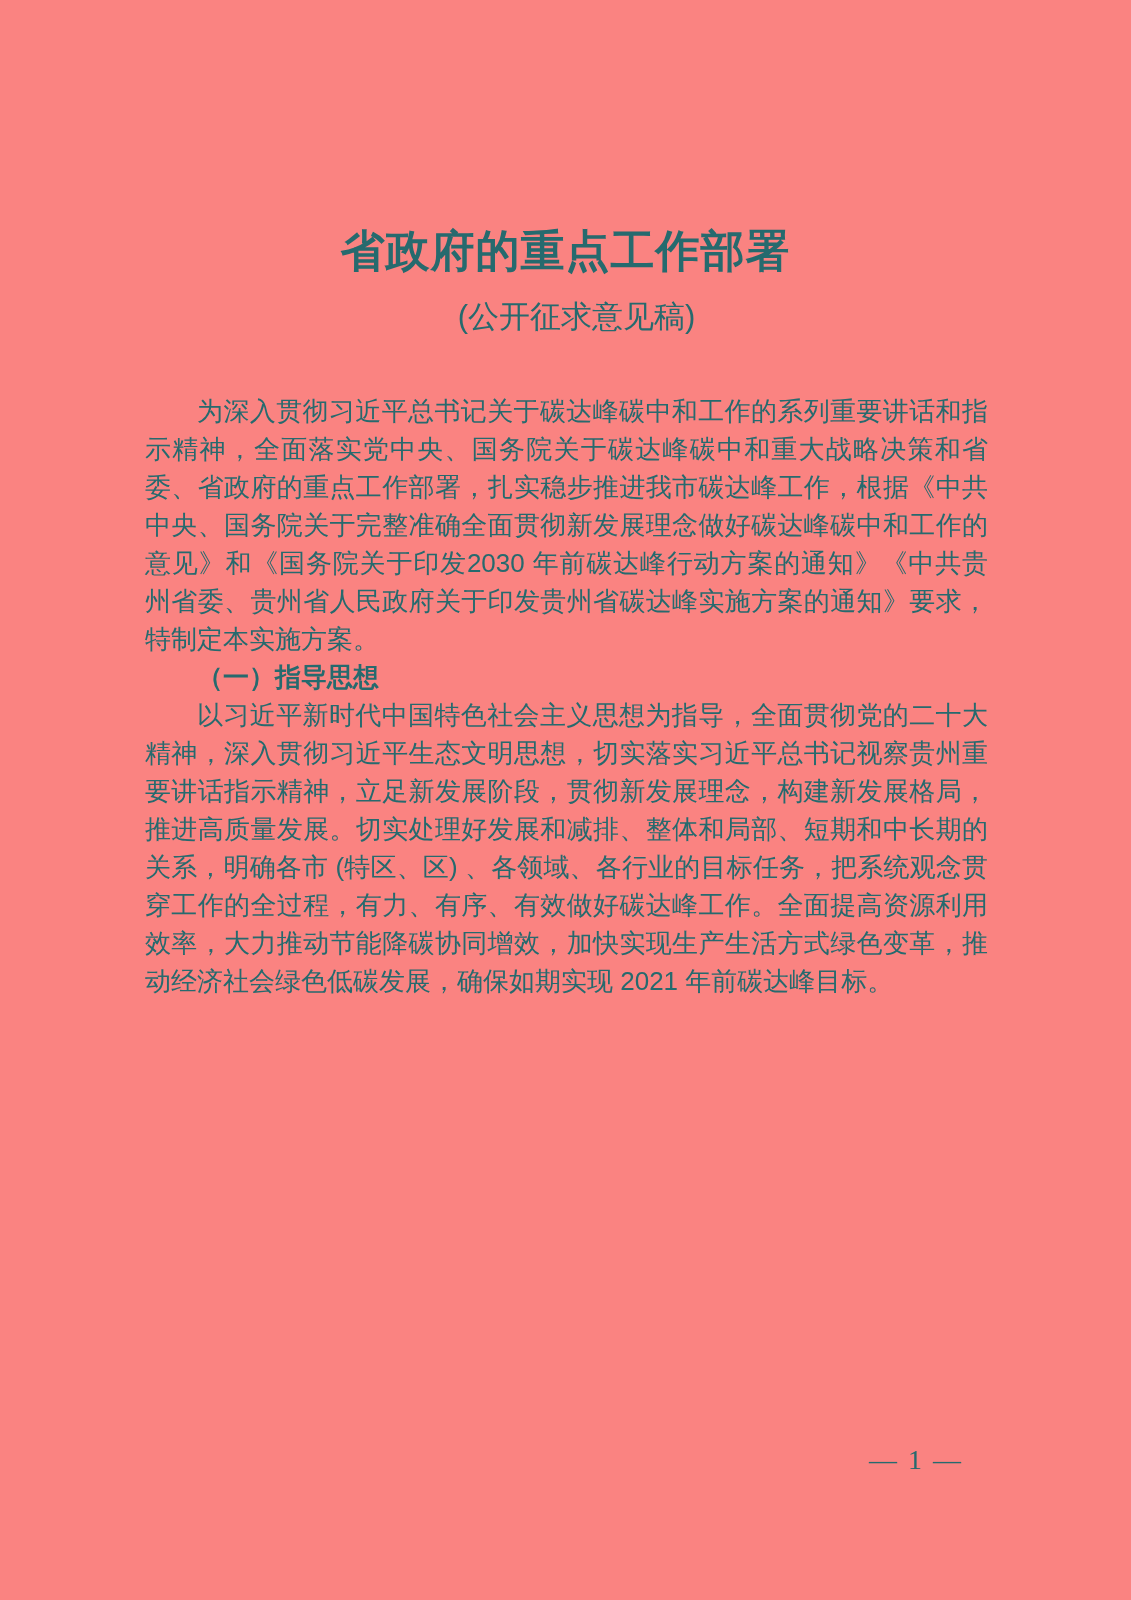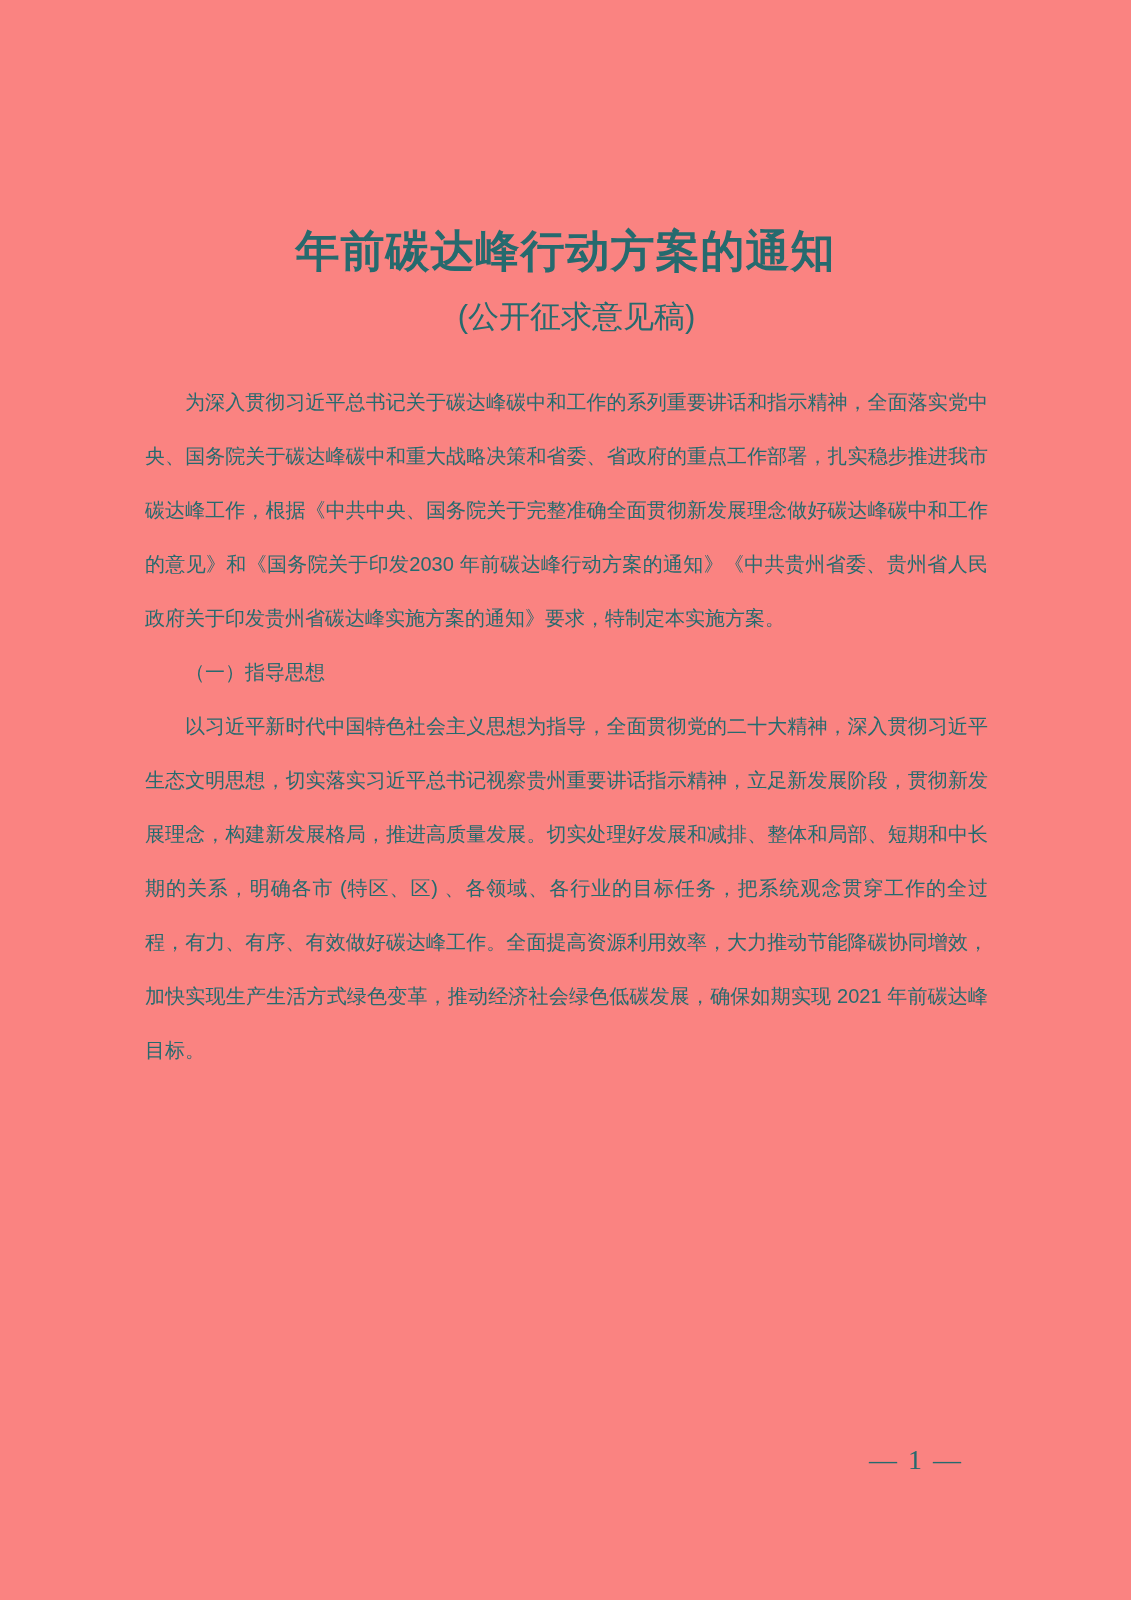--- a/index.html
+++ b/index.html
@@ -35,53 +35,53 @@
     top: 296px;
     left: 11px;
     width: 100%;
     margin: 0;
     text-align: center;
     font-size: 31px;
     font-weight: 400;
   }
   .doc-body {
     position: absolute;
-    top: 375px;
+    top: 392px;
     left: 145px;
     width: 843px;
-    font-size: 20px;
-    line-height: 54px;
+    font-size: 26px;
+    line-height: 38px;
     text-align: justify;
     text-justify: inter-ideograph;
   }
   .doc-body p {
     margin: 0;
     text-indent: 2em;
   }
   .section-heading {
     font-weight: 600;
   }
   .subsection-heading {
-    font-weight: 400;
+    font-weight: 700;
   }
   .page-number {
     position: absolute;
     top: 1444px;
     right: 168px;
     font-size: 28px;
     letter-spacing: 2px;
     font-family: "Liberation Serif", "DejaVu Serif", serif;
   }
 </style>
 </head>
 <body>
 
 <div class="page">
 
-  <h1 class="doc-title">年前碳达峰行动方案的通知</h1>
+  <h1 class="doc-title">省政府的重点工作部署</h1>
 
   <h2 class="doc-subtitle">(公开征求意见稿)</h2>
 
   <div class="doc-body">
     <p>为深入贯彻习近平总书记关于碳达峰碳中和工作的系列重要讲话和指示精神，全面落实党中央、国务院关于碳达峰碳中和重大战略决策和省委、省政府的重点工作部署，扎实稳步推进我市碳达峰工作，根据《中共中央、国务院关于完整准确全面贯彻新发展理念做好碳达峰碳中和工作的意见》和《国务院关于印发2030 年前碳达峰行动方案的通知》《中共贵州省委、贵州省人民政府关于印发贵州省碳达峰实施方案的通知》要求，特制定本实施方案。</p>
     <p class="subsection-heading">（一）指导思想</p>
     <p>以习近平新时代中国特色社会主义思想为指导，全面贯彻党的二十大精神，深入贯彻习近平生态文明思想，切实落实习近平总书记视察贵州重要讲话指示精神，立足新发展阶段，贯彻新发展理念，构建新发展格局，推进高质量发展。切实处理好发展和减排、整体和局部、短期和中长期的关系，明确各市 (特区、区) 、各领域、各行业的目标任务，把系统观念贯穿工作的全过程，有力、有序、有效做好碳达峰工作。全面提高资源利用效率，大力推动节能降碳协同增效，加快实现生产生活方式绿色变革，推动经济社会绿色低碳发展，确保如期实现 2021 年前碳达峰目标。</p>
   </div>
 
   <div class="page-number">— 1 —</div>

